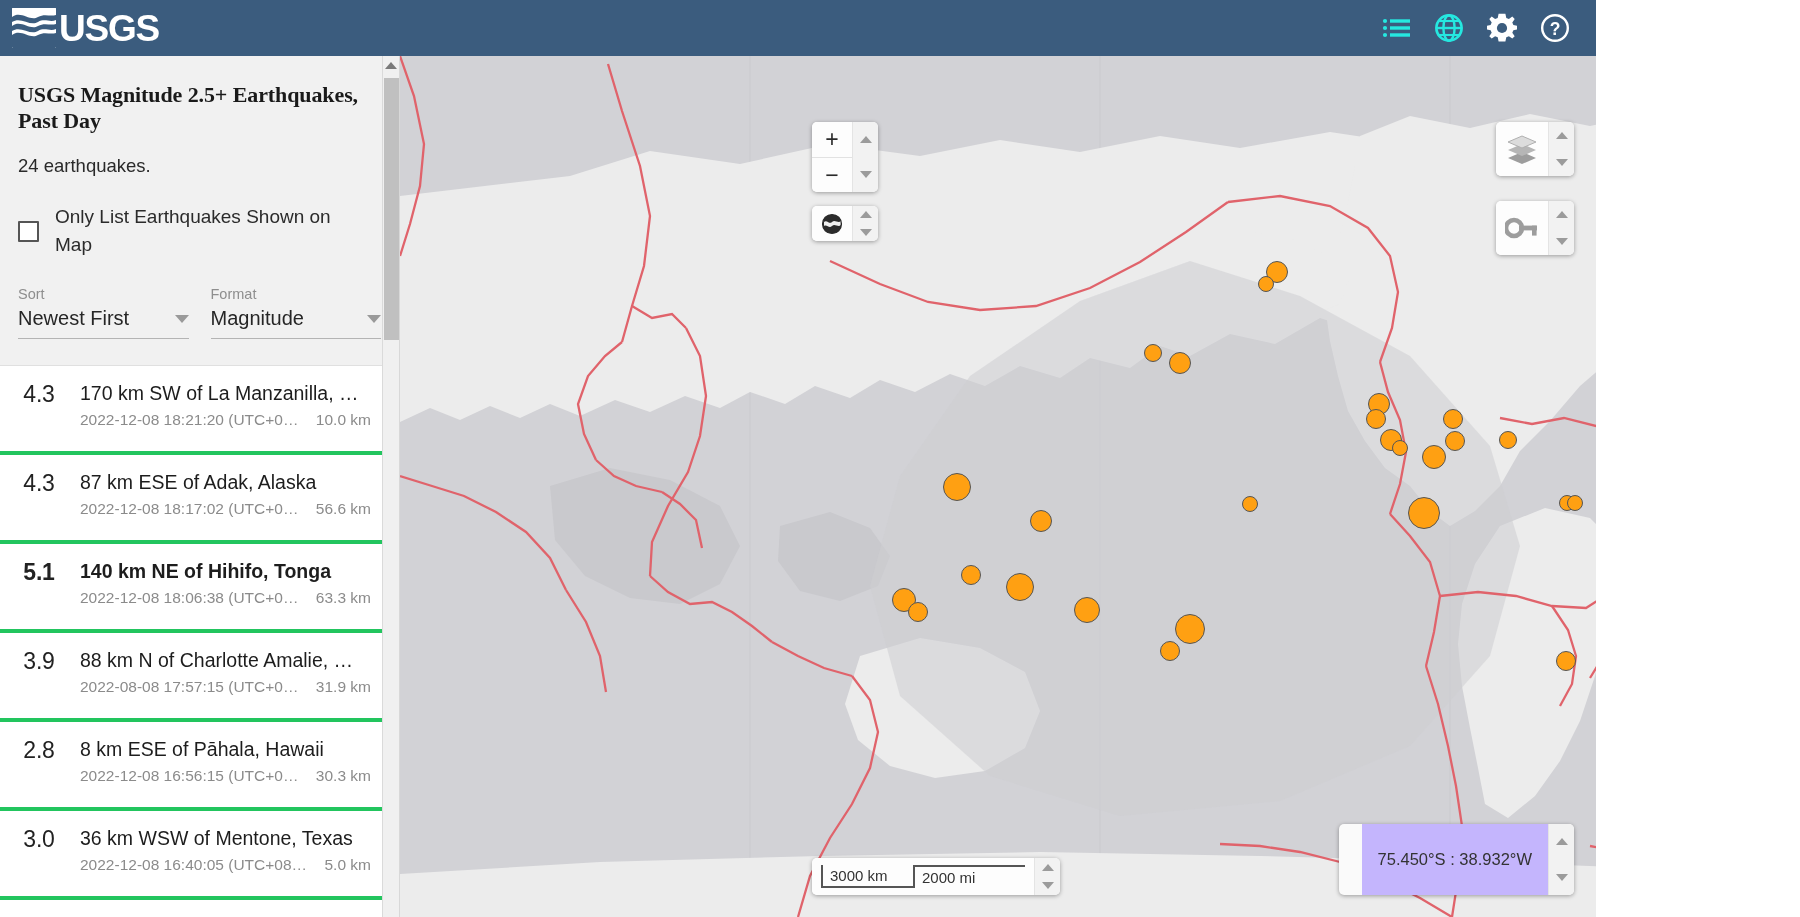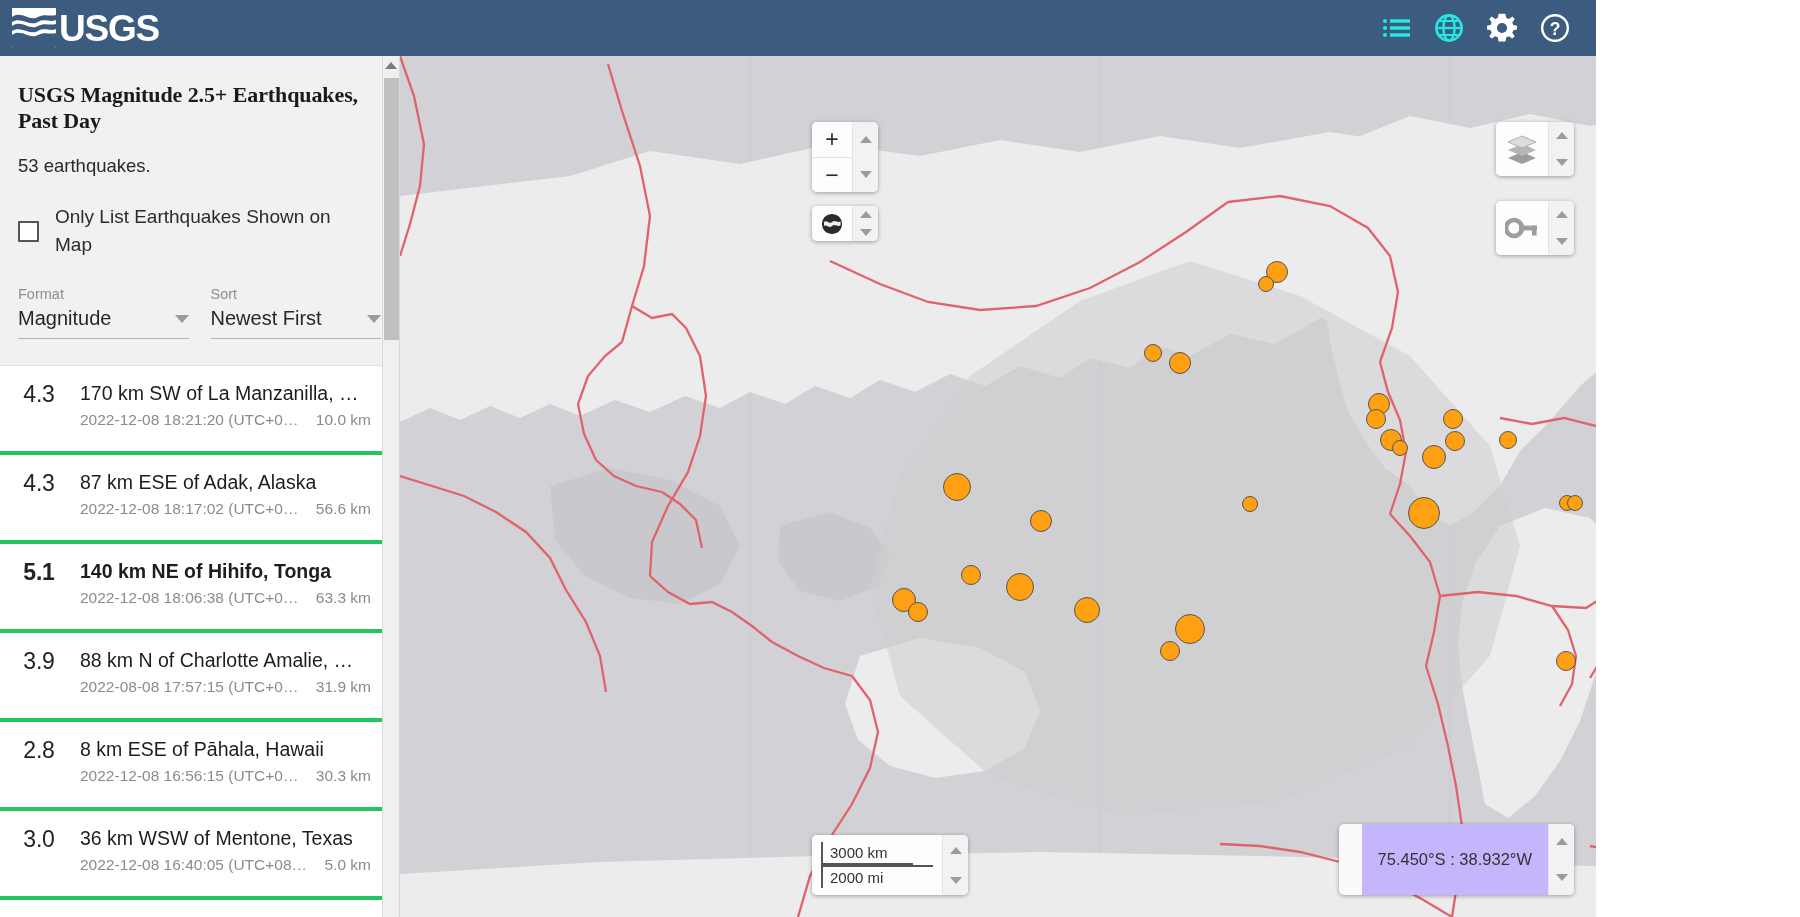--- a/index.html
+++ b/index.html
@@ -147,21 +147,21 @@
   }
   .sp-up { width:0;height:0;border-left:6px solid transparent;border-right:6px solid transparent;border-bottom:7px solid #9b9b9b; cursor:pointer; }
   .sp-dn { width:0;height:0;border-left:6px solid transparent;border-right:6px solid transparent;border-top:7px solid #9b9b9b; cursor:pointer; }
 
   #zoom-widget { left: 412px; top: 66px; }
   #home-widget { left: 412px; top: 150px; }
   #layers-widget { right: 22px; top: 66px; }
   #legend-widget { right: 22px; top: 145px; }
 
   #scale-widget { left: 412px; bottom: 22px; }
-  .scale-inner { padding: 7px 9px 7px 9px; display:flex; flex-direction:column; gap:0px; background:#fdfdfd; }
+  .scale-inner { padding: 7px 9px 7px 9px; display:flex; flex-direction:row; gap:0px; background:#fdfdfd; }
   .scale-bar { position: relative; height: 23px; display: flex; align-items: center; }
   .scale-bar span { font-size: 15px; color: #333; padding-left: 7px; }
   .sl-km { border-left: 2px solid #555; border-bottom: 2px solid #555; width: 92px; }
   .sl-mi { border-left: 2px solid #555; border-top: 2px solid #555; width: 112px; }
 
   #coord-widget { right: 22px; bottom: 22px; }
   .coord-inner { padding: 26px 16px; font-size: 16.5px; color: #333; background: #c4b5fd; white-space: nowrap; margin-left: 23px; }
 </style>
 </head>
 <body>
@@ -217,39 +217,39 @@
       </div>
     </div>
   </div>
 
   <div class="body-row">
 
     <div class="sidebar">
 
       <div class="sb-head">
         <div class="sb-title">USGS Magnitude 2.5+ Earthquakes, Past Day</div>
-        <div class="sb-count">53 earthquakes.</div>
+        <div class="sb-count">24 earthquakes.</div>
         <div class="sb-check-row">
           <div class="chkbox"></div>
           <div class="chk-label">Only List Earthquakes Shown on Map</div>
         </div>
       </div>
 
       <div class="selects-row">
+        <div class="sel-group srt">
+          <div class="sel-label">Sort</div>
+          <div class="sel-field">
+            <span class="sel-value">Newest First</span>
+            <span class="caret"></span>
+          </div>
+        </div>
         <div class="sel-group fmt">
           <div class="sel-label">Format</div>
           <div class="sel-field">
             <span class="sel-value">Magnitude</span>
-            <span class="caret"></span>
-          </div>
-        </div>
-        <div class="sel-group srt">
-          <div class="sel-label">Sort</div>
-          <div class="sel-field">
-            <span class="sel-value">Newest First</span>
             <span class="caret"></span>
           </div>
         </div>
       </div>
       <div class="selects-pad"></div>
 
       <div class="quake-list" id="quake-list">
           <div class="quake-item">
             <div class="q-mag">4.3</div>
             <div class="q-body">

